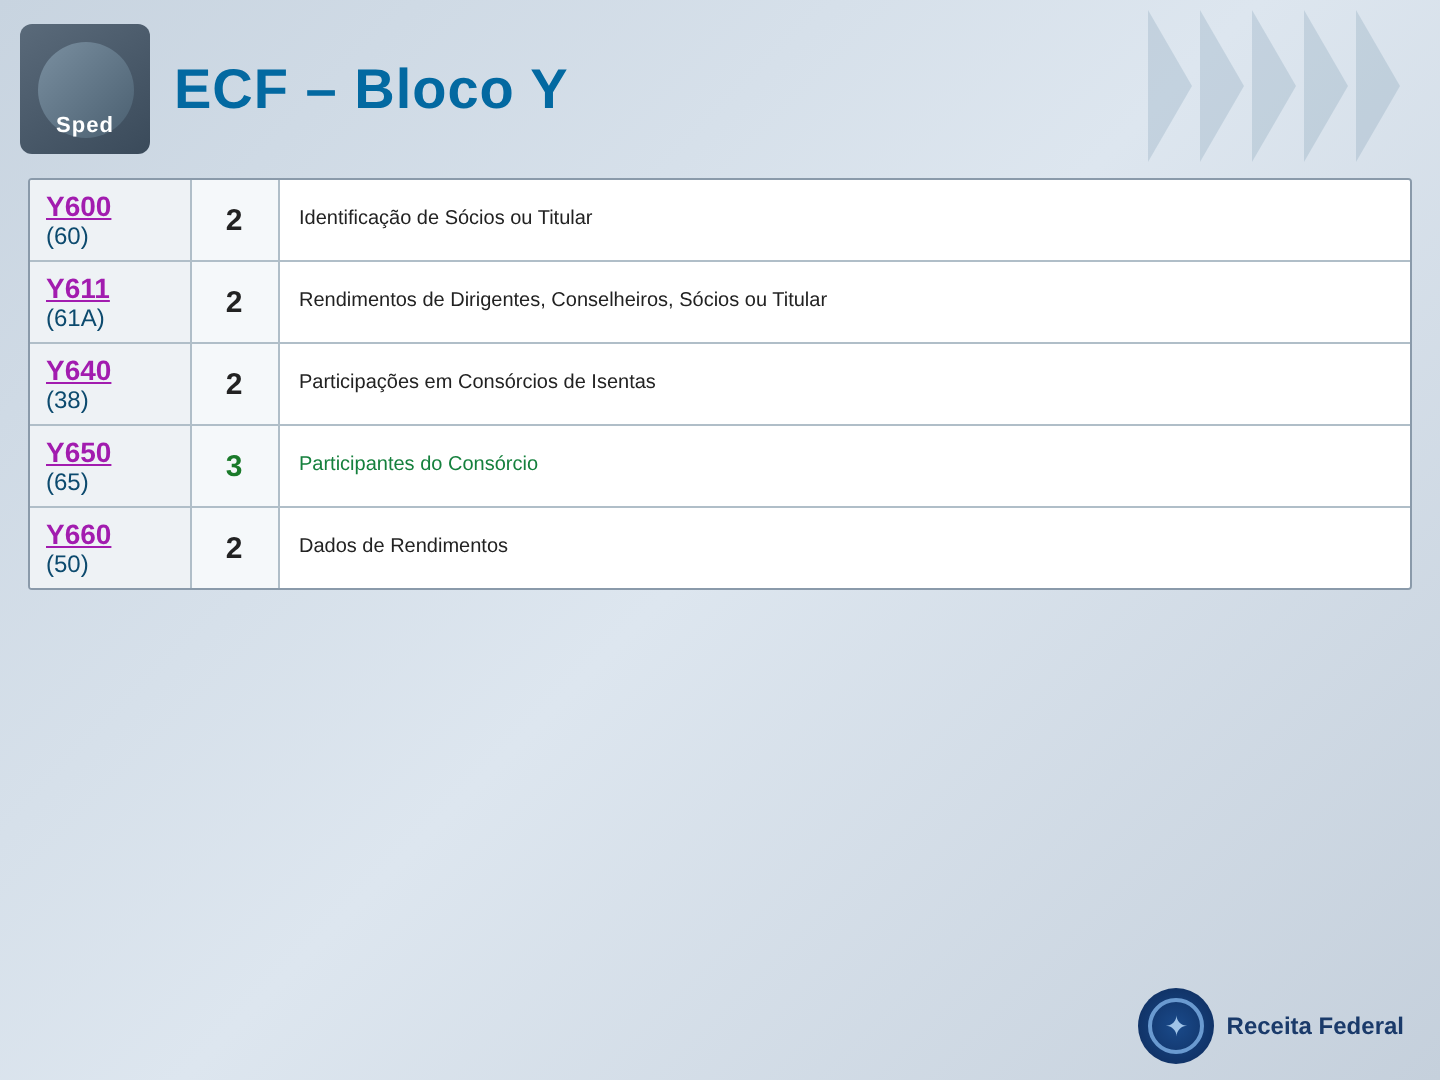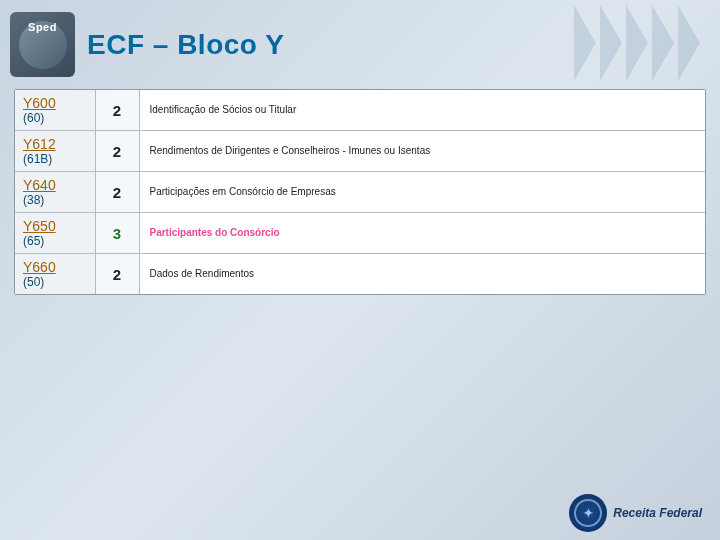--- a/index.html
+++ b/index.html
@@ -37,21 +37,21 @@
       justify-content: center;
       flex-shrink: 0;
     }
 
     .logo-inner {
       width: 48px;
       height: 48px;
       background: linear-gradient(135deg, #7a8fa0, #4a5f70);
       border-radius: 50%;
       display: flex;
-      align-items: flex-start;
+      align-items: flex-end;
       justify-content: center;
       position: relative;
     }
 
     .logo-text {
       color: #fff;
       font-size: 11px;
       font-weight: bold;
       letter-spacing: 0.5px;
     }
@@ -121,22 +121,22 @@
       text-align: left;
       background: #eef2f5;
       font-weight: bold;
       color: #1a3a5c;
       border-right: 1px solid #b0bec8;
       padding: 5px 8px;
     }
 
     .code-main {
       font-size: 14px;
-      font-weight: normal;
-      color: #a16207;
+      font-weight: bold;
+      color: #a21caf;
       text-decoration: underline;
       display: block;
     }
 
     .code-sub {
       font-size: 12px;
       color: #0c4a6e;
       font-weight: normal;
       display: block;
     }
@@ -151,22 +151,22 @@
       background: #f5f8fa;
     }
 
     .col-desc {
       font-size: 10px;
       color: #222;
       line-height: 1.4;
     }
 
     .highlight-text {
-      color: #ec4899;
-      font-weight: bold;
+      color: #15803d;
+      font-weight: normal;
       margin-top: 40px;
     }
 
     
     .rf-logo {
       position: absolute;
       bottom: 8px;
       right: 18px;
       display: flex;
       align-items: center;
@@ -195,21 +195,20 @@
 
     .rf-star {
       color: #a0c4e8;
       font-size: 14px;
     }
 
     .rf-text {
       font-size: 12px;
       color: #1a3a6a;
       font-weight: bold;
-      font-style: italic;
     }
 
     .num-3 {
       color: #1a7a2a;
     }
   </style>
 </head>
 <body>
 
 <div class="background"></div>
@@ -237,33 +236,33 @@
     <tr>
           <td class="col-code">
             <span class="code-main">Y600</span>
             <span class="code-sub">(60)</span>
           </td>
           <td class="col-num">2</td>
           <td class="col-desc"><span>Identificação de Sócios ou Titular</span></td>
         </tr>
         <tr>
           <td class="col-code">
-            <span class="code-main">Y612</span>
-            <span class="code-sub">(61B)</span>
-          </td>
-          <td class="col-num">2</td>
-          <td class="col-desc"><span>Rendimentos de Dirigentes e Conselheiros - Imunes ou Isentas</span></td>
+            <span class="code-main">Y611</span>
+            <span class="code-sub">(61A)</span>
+          </td>
+          <td class="col-num">2</td>
+          <td class="col-desc"><span>Rendimentos de Dirigentes, Conselheiros, Sócios ou Titular</span></td>
         </tr>
         <tr>
           <td class="col-code">
             <span class="code-main">Y640</span>
             <span class="code-sub">(38)</span>
           </td>
           <td class="col-num">2</td>
-          <td class="col-desc"><span>Participações em Consórcio de Empresas</span></td>
+          <td class="col-desc"><span>Participações em Consórcios de Isentas</span></td>
         </tr>
         <tr>
           <td class="col-code">
             <span class="code-main">Y650</span>
             <span class="code-sub">(65)</span>
           </td>
           <td class="col-num"><span class="num-3">3</span></td>
           <td class="col-desc"><span class="highlight-text">Participantes do Consórcio</span></td>
         </tr>
         <tr>

